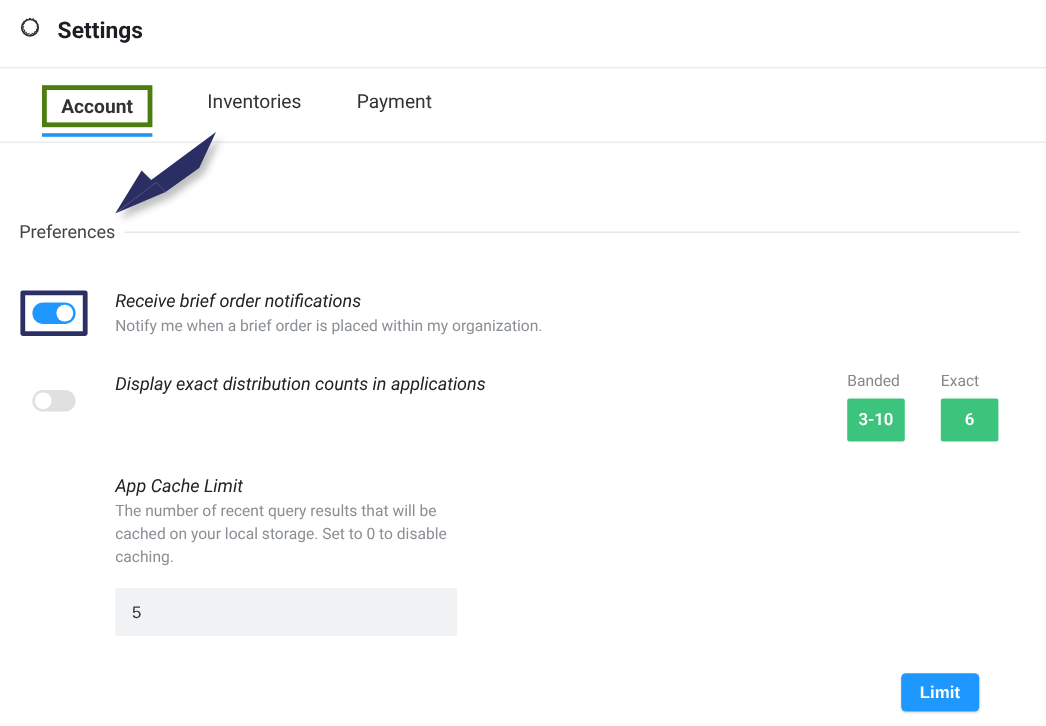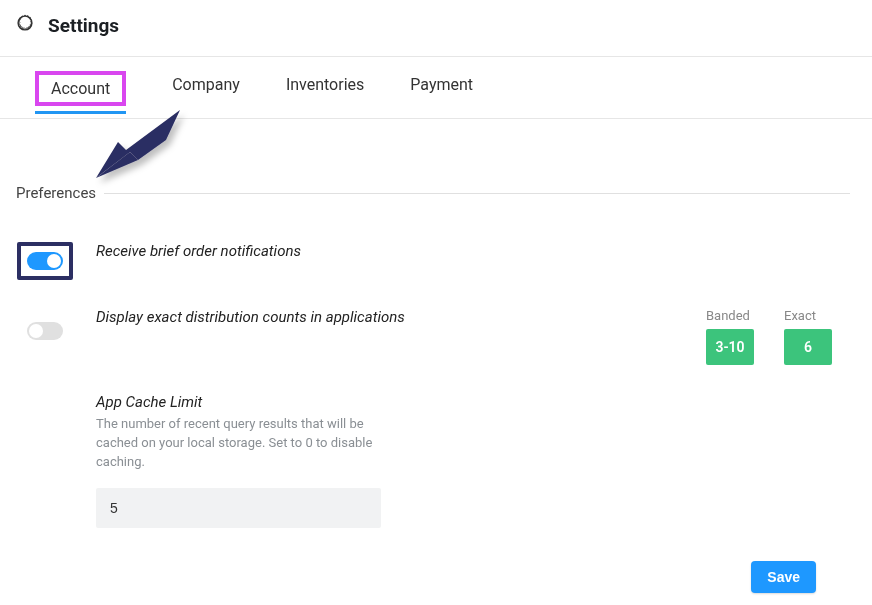--- a/index.html
+++ b/index.html
@@ -35,22 +35,22 @@
     padding: 14px 15px 12px 15px;
     position: relative;
   }
   .tab {
     font-size: 16px;
     color: #333;
     cursor: pointer;
     padding: 4px 0;
   }
   .tab.active {
-    font-weight: 400;
-    border: 4px solid #d946ef;
+    font-weight: 700;
+    border: 4px solid #4d7c0f;
     padding: 4px 12px;
     position: relative;
   }
   .tab.active::after{
     content:"";
     position:absolute;
     left:-4px; right:-4px; bottom:-12px;
     height:3px;
     background:#2196f3;
   }
@@ -167,21 +167,20 @@
       <circle cx="12" cy="12" r="7.5"></circle>
       <path d="M12 3.2 L13.3 4.7 L15.3 3.9 L15.8 5.8 L17.9 5.9 L17.5 7.9 L19.3 9 L18.2 10.7 L19.4 12.3 L17.7 13.4 L18.2 15.4 L16.2 15.7 L15.8 17.7 L13.9 17.1 L12.7 18.8 L11.3 17.3 L9.3 18.1 L8.8 16.2 L6.7 16.1 L7.1 14.1 L5.3 13 L6.4 11.3 L5.2 9.7 L6.9 8.6 L6.4 6.6 L8.4 6.3 L8.8 4.3 L10.7 4.9 Z" stroke-width="0.9"></path>
     </svg>
   </span>
   <div class="header-title">Settings</div>
 </div>
 
 <div class="tabs-wrap">
   <div class="tabs">
     <div class="tab active">Account</div>
-    <div class="tab">Company</div>
     <div class="tab">Inventories</div>
     <div class="tab">Payment</div>
   </div>
 </div>
 
 <svg class="arrow" viewBox="0 0 110 95">
   <defs>
     <filter id="sh" x="-20%" y="-20%" width="160%" height="160%">
       <feDropShadow dx="4" dy="5" stdDeviation="3" flood-color="#000" flood-opacity="0.25"></feDropShadow>
     </filter>
@@ -202,20 +201,21 @@
   <div class="pref-row">
     <div class="toggle-cell">
       <div class="toggle-frame">
         <div class="toggle on">
             <div class="knob"></div>
           </div>
       </div>
     </div>
     <div class="pref-main">
       <div class="pref-title">Receive brief order notifications</div>
+      <div class="pref-desc">Notify me when a brief order is placed within my organization.</div>
     </div>
   </div>
 
   <div class="pref-row">
     <div class="toggle-cell" style="padding-top:14px;">
       <div class="toggle">
           <div class="knob"></div>
         </div>
     </div>
     <div class="pref-main">
@@ -237,13 +237,13 @@
     <div class="toggle-cell"></div>
     <div class="pref-main">
       <div class="pref-title">App Cache Limit</div>
       <div class="pref-desc">The number of recent query results that will be cached on your local storage. Set to 0 to disable caching.</div>
       <input class="cache-input" type="text" value="5" style="">
     </div>
   </div>
 
 </div>
 
-<button class="save-btn">Save</button>
+<button class="save-btn">Limit</button>
 
 </body></html>

